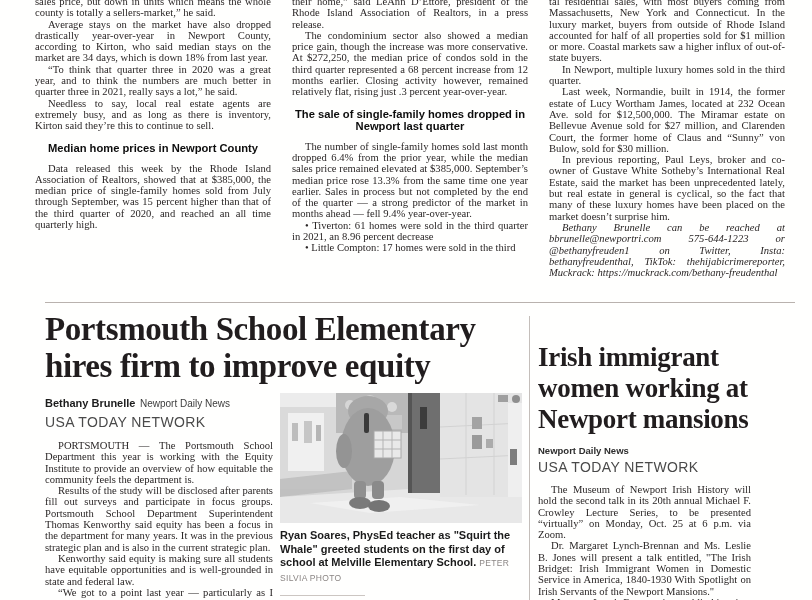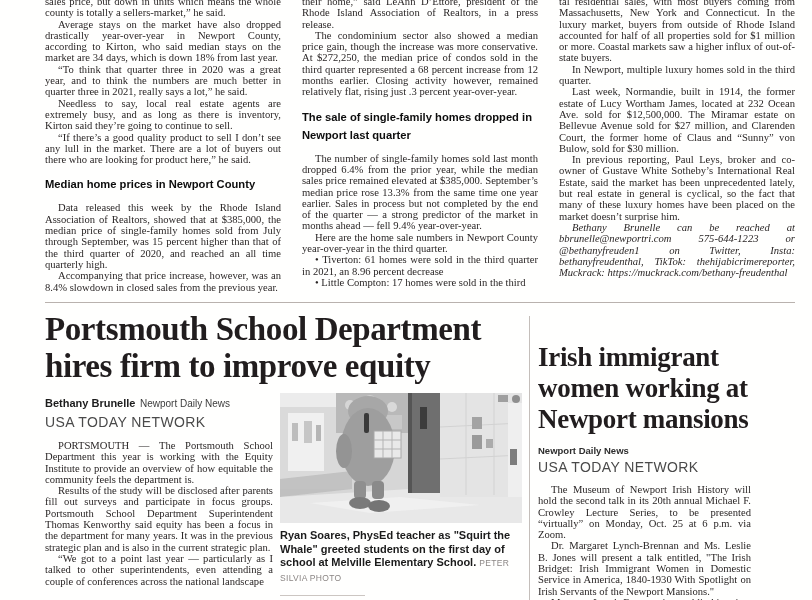--- a/index.html
+++ b/index.html
@@ -6,35 +6,36 @@
   body {
     width:812px; height:600px; overflow:hidden;
     background:#fefefe;
     font-family:"Liberation Serif", "DejaVu Serif", serif;
     color:#262222;
   }
   .page { position:relative; width:812px; height:600px; background:#fffffe; overflow:hidden; }
 
   
   .top-section {
-    position:absolute; left:45px; top:0; width:750px; height:300px;
+    position:absolute; left:35px; top:0; width:750px; height:300px;
     display:flex; gap:21px; overflow:hidden;
   }
   .news-col { width:236px; overflow:hidden; }
   .para {
     margin:0; font-size:10.6px; line-height:11.3px;
     text-align:justify; color:#2a2626;
   }
   .para.cut { margin-top:-4px; }
   .para.indent, .para.italic, .para.bullet { text-indent:13px; }
   .para.italic { font-style:italic; }
   .subhead {
     font-family:"Liberation Sans", sans-serif; font-weight:bold;
-    font-size:11.2px; line-height:18px; color:#0d0d0d;
+    font-size:11.2px; line-height:12px; color:#0d0d0d;
     margin:10px 0 9px 0;
+    text-align:center;
   }
 
   
   .rule-h { position:absolute; left:45px; top:302px; width:750px; height:1px; background:#b9b2ae; }
   .rule-v { position:absolute; left:529px; top:316px; width:1px; height:284px; background:#c4beba; }
 
   
   .bl { position:absolute; left:45px; top:311px; width:477px; }
   .headline-xl {
     font-family:"Liberation Serif", "DejaVu Serif", serif;
@@ -71,68 +72,66 @@
 <body>
 
 <div class="page">
 
   <div class="top-section">
     <div class="news-col">
       <div>
           <p class="para cut">sales price, but down in units which means the whole county is totally a sellers-market,” he said.</p>
           <p class="para indent">Average stays on the market have also dropped drastically year-over-year in Newport County, according to Kirton, who said median stays on the market are 34 days, which is down 18% from last year.</p>
           <p class="para indent">“To think that quarter three in 2020 was a great year, and to think the numbers are much better in quarter three in 2021, really says a lot,” he said.</p>
-          <p class="para indent">Needless to say, local real estate agents are extremely busy, and as long as there is inventory, Kirton said they’re going to continue to sell.</p>
-          <p class="para indent">“If there’s a good quality product to sell I don’t see any lull in the market. There are a lot of buyers out there who are looking for product here,” he said.</p>
+          <p class="para indent">Needless to say, local real estate agents are extremely busy, and as long as there is inventory, Kirton said they’re this to continue to sell.</p>
         </div>
       <h3 class="subhead">Median home prices in Newport County</h3>
       <div>
           <p class="para indent">Data released this week by the Rhode Island Association of Realtors, showed that at $385,000, the median price of single-family homes sold from July through September, was 15 percent higher than that of the third quarter of 2020, and reached an all time quarterly high.</p>
-          <p class="para indent">Accompanying that price increase, however, was an 8.4% slowdown in closed sales from the previous year.</p>
         </div>
     </div>
     <div class="news-col">
       <div>
           <p class="para cut">their home,” said LeAnn D’Ettore, president of the Rhode Island Association of Realtors, in a press release.</p>
           <p class="para indent">The condominium sector also showed a median price gain, though the increase was more conservative. At $272,250, the median price of condos sold in the third quarter represented a 68 percent increase from 12 months earlier. Closing activity however, remained relatively flat, rising just .3 percent year-over-year.</p>
         </div>
       <h3 class="subhead">The sale of single-family homes dropped in Newport last quarter</h3>
       <div>
           <p class="para indent">The number of single-family homes sold last month dropped 6.4% from the prior year, while the median sales price remained elevated at $385,000. September’s median price rose 13.3% from the same time one year earlier. Sales in process but not completed by the end of the quarter — a strong predictor of the market in months ahead — fell 9.4% year-over-year.</p>
-          <p class="para indent">Here are the home sale numbers in Newport County year-over-year in the third quarter.</p>
           <p class="para bullet">• Tiverton: 61 homes were sold in the third quarter in 2021, an 8.96 percent decrease</p>
           <p class="para bullet">• Little Compton: 17 homes were sold in the third</p>
         </div>
     </div>
     <div class="news-col">
       <div>
           <p class="para cut">tal residential sales, with most buyers coming from Massachusetts, New York and Connecticut. In the luxury market, buyers from outside of Rhode Island accounted for half of all properties sold for $1 million or more. Coastal markets saw a higher influx of out-of-state buyers.</p>
           <p class="para indent">In Newport, multiple luxury homes sold in the third quarter.</p>
           <p class="para indent">Last week, Normandie, built in 1914, the former estate of Lucy Wortham James, located at 232 Ocean Ave. sold for $12,500,000. The Miramar estate on Bellevue Avenue sold for $27 million, and Clarenden Court, the former home of Claus and “Sunny” von Bulow, sold for $30 million.</p>
           <p class="para indent">In previous reporting, Paul Leys, broker and co-owner of Gustave White Sotheby’s International Real Estate, said the market has been unprecedented lately, but real estate in general is cyclical, so the fact that many of these luxury homes have been placed on the market doesn’t surprise him.</p>
           <p class="para italic">Bethany Brunelle can be reached at bbrunelle@newportri.com 575-644-1223 or @bethanyfreuden1 on Twitter, Insta: bethanyfreudenthal, TikTok: thehijabicrimereporter, Muckrack: https://muckrack.com/bethany-freudenthal</p>
         </div>
     </div>
   </div>
 
   <div class="rule-h"></div>
   <div class="rule-v"></div>
 
   <div class="bl">
-    <h1 class="headline-xl"><span>Portsmouth School Department</span><br><span>hires firm to improve equity</span></h1>
+    <h1 class="headline-xl"><span>Portsmouth School Elementary</span><br><span>hires firm to improve equity</span></h1>
     <div class="bl-row">
       <div class="bl-text">
         <p class="byline">
           <span class="author">Bethany Brunelle</span>
           <span class="affil">Newport Daily News</span>
           <span class="network">USA TODAY NETWORK</span>
         </p>
         <div>
             <p class="para indent">PORTSMOUTH — The Portsmouth School Department this year is working with the Equity Institute to provide an overview of how equitable the community feels the department is.</p>
             <p class="para indent">Results of the study will be disclosed after parents fill out surveys and participate in focus groups. Portsmouth School Department Superintendent Thomas Kenworthy said equity has been a focus in the department for many years. It was in the previous strategic plan and is also in the current strategic plan.</p>
+            <p class="para indent">Kenworthy said equity is making sure all students have equitable opportunities and is well-grounded in state and federal law.</p>
             <p class="para indent">“We got to a point last year — particularly as I talked to other superintendents, even attending a couple of conferences across the national landscape</p>
           </div>
       </div>
       <div class="bl-media">
         <div class="photo-box">
           <svg width="242" height="130" viewBox="0 0 242 130" xmlns="http://www.w3.org/2000/svg">
             <rect width="242" height="130" fill="#d6d6d6"></rect>
 
             <rect x="0" y="0" width="72" height="96" fill="#dadada"></rect>
             <rect x="0" y="0" width="72" height="14" fill="#ececec"></rect>

